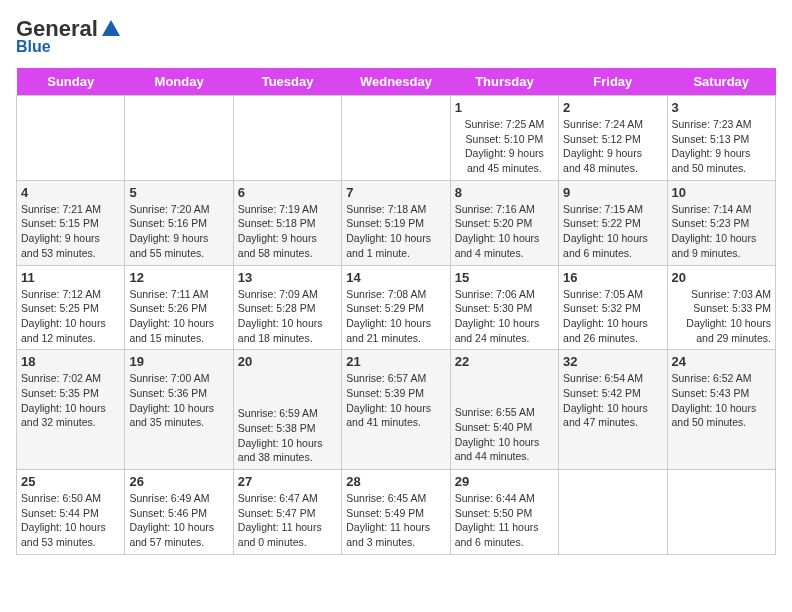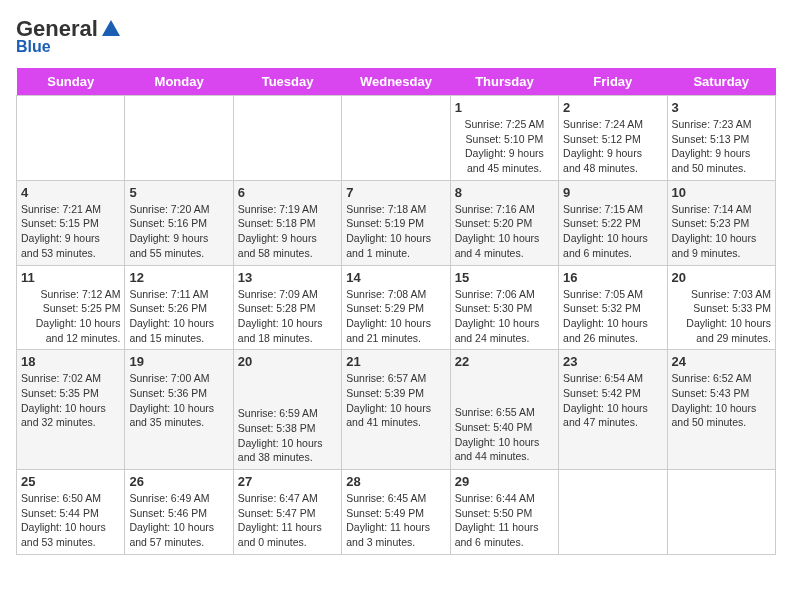--- a/index.html
+++ b/index.html
@@ -176,21 +176,21 @@
           <div class="day-number">10</div>
           <div class="day-info" style="white-space: pre-line;">Sunrise: 7:14 AM
 Sunset: 5:23 PM
 Daylight: 10 hours
 and 9 minutes.</div>
         </td>
       </tr>
       <tr>
         <td>
           <div class="day-number">11</div>
-          <div class="day-info" style="white-space: pre-line; text-align: right;">Sunrise: 7:12 AM
+          <div class="day-info" style="white-space: pre-line;">Sunrise: 7:12 AM
 Sunset: 5:25 PM
 Daylight: 10 hours
 and 12 minutes.</div>
         </td>
         <td>
           <div class="day-number">12</div>
           <div class="day-info" style="white-space: pre-line;">Sunrise: 7:11 AM
 Sunset: 5:26 PM
 Daylight: 10 hours
 and 15 minutes.</div>
@@ -261,21 +261,21 @@
 and 41 minutes.</div>
         </td>
         <td>
           <div class="day-number">22</div>
           <div class="day-info" style="white-space: pre-line; margin-top: 36px;">Sunrise: 6:55 AM
 Sunset: 5:40 PM
 Daylight: 10 hours
 and 44 minutes.</div>
         </td>
         <td>
-          <div class="day-number">23</div>
+          <div class="day-number">32</div>
           <div class="day-info" style="white-space: pre-line;">Sunrise: 6:54 AM
 Sunset: 5:42 PM
 Daylight: 10 hours
 and 47 minutes.</div>
         </td>
         <td>
           <div class="day-number">24</div>
           <div class="day-info" style="white-space: pre-line;">Sunrise: 6:52 AM
 Sunset: 5:43 PM
 Daylight: 10 hours

